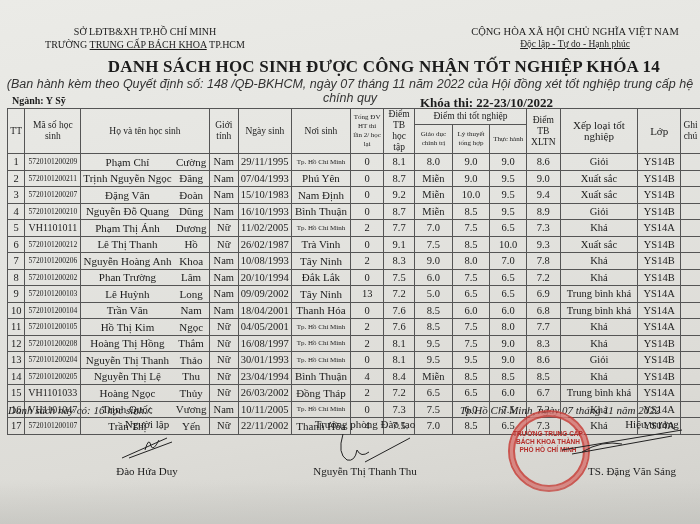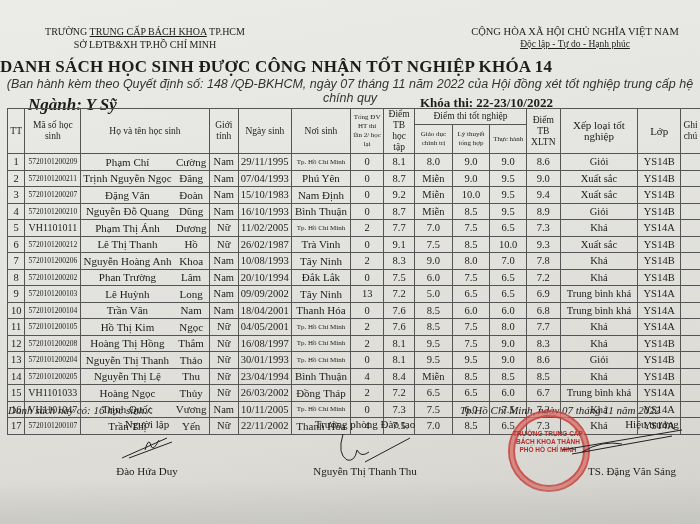--- a/index.html
+++ b/index.html
@@ -8,23 +8,23 @@
     background: linear-gradient(170deg, #ebebe7 0%, #e4e4e0 40%, #dddcd7 75%, #d2d1cc 100%);
     font-family: "Liberation Serif", serif;
     color:#1c1c1c;
     position:relative;
   }
   .abs { position:absolute; }
   .hdr-left { left:40px; top:25px; width:210px; text-align:center; font-size:10px; line-height:13px; }
   .hdr-left .u { text-decoration:underline; }
   .hdr-right { left:460px; top:25px; width:230px; text-align:center; font-size:10.5px; line-height:13px; }
   .hdr-right .motto { font-size:9.5px; text-decoration:underline; }
-  .title { left:0; top:57px; width:660px; text-align:left; font-size:17px; font-weight:bold; letter-spacing:0.2px; }
+  .title { left:0; top:57px; width:660px; text-align:right; font-size:17px; font-weight:bold; letter-spacing:0.2px; }
   .subtitle { left:0; top:77px; width:700px; text-align:center; font-size:12.5px; font-style:italic; font-family:"Liberation Sans", sans-serif; color:#333; }
-  .major { left:28px; top:95px; font-size:17px; font-weight:bold;font-style:italic; }
+  .major { left:12px; top:95px; font-size:10px; font-weight:bold; }
   .exam { left:420px; top:95px; font-size:13px; font-weight:bold; }
 
   table.grid {
     position:absolute; left:7px; top:108px;
     border-collapse:collapse;
     font-size:10.5px;
     table-layout:fixed;
   }
   table.grid td, table.grid th {
     border:1px solid #555;
@@ -58,22 +58,22 @@
   .stamp-text { left:513px; top:430px; width:70px; text-align:center; font-size:6.5px; color:#b52d2a; font-family:"Liberation Sans", sans-serif; font-weight:bold; line-height:8px; }
   .shadow-bottom {
     left:0; top:480px; width:700px; height:44px;
     background: linear-gradient(180deg, rgba(200,200,195,0) 0%, rgba(190,190,185,0.6) 100%);
   }
 </style>
 </head>
 <body>
 
 <div class="abs hdr-left">
+  <div>SỞ LĐTB&amp;XH TP.HỒ CHÍ MINH</div>
   <div><span>TRƯỜNG </span><span class="u">TRUNG CẤP BÁCH KHOA</span><span> TP.HCM</span></div>
-  <div>SỞ LĐTB&amp;XH TP.HỒ CHÍ MINH</div>
 </div>
 
 <div class="abs hdr-right">
   <div>CỘNG HÒA XÃ HỘI CHỦ NGHĨA VIỆT NAM</div>
   <div class="motto">Độc lập - Tự do - Hạnh phúc</div>
 </div>
 
 <div class="abs title">DANH SÁCH HỌC SINH ĐƯỢC CÔNG NHẬN TỐT NGHIỆP KHÓA 14</div>
 <div class="abs subtitle">(Ban hành kèm theo Quyết định số: 148 /QĐ-BKHCM, ngày 07 tháng 11 năm 2022 của Hội đồng xét tốt nghiệp trung cấp hệ chính quy</div>
 <div class="abs major">Ngành: Y Sỹ</div>

